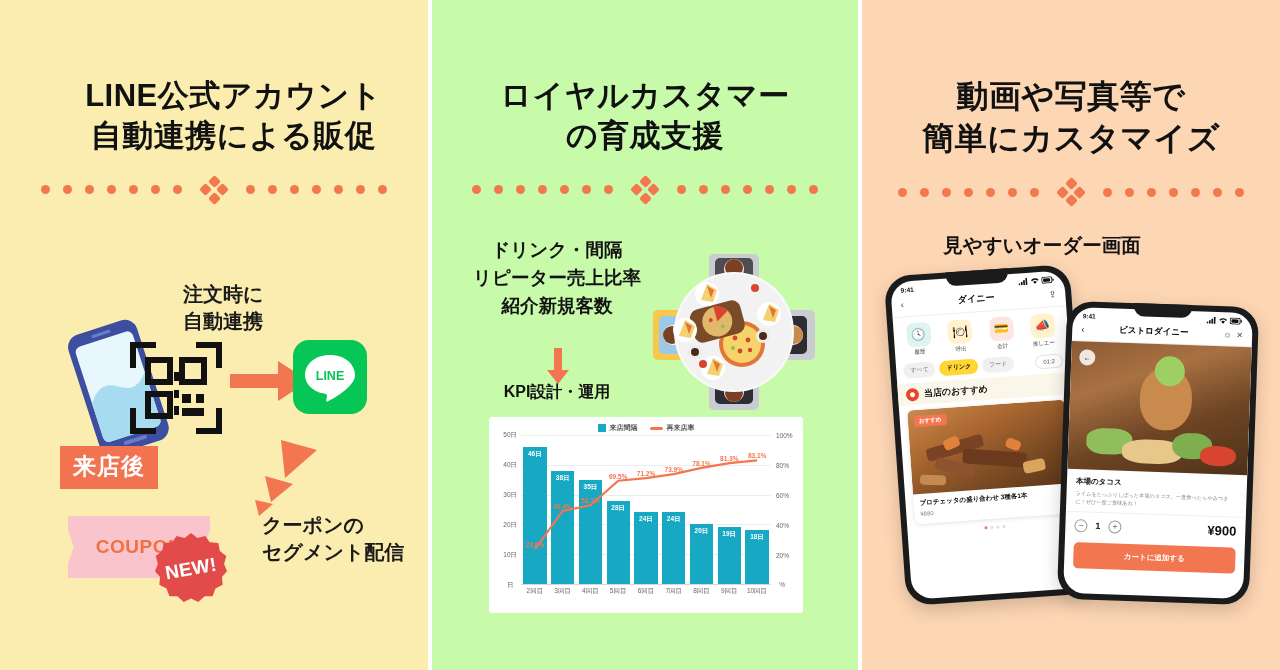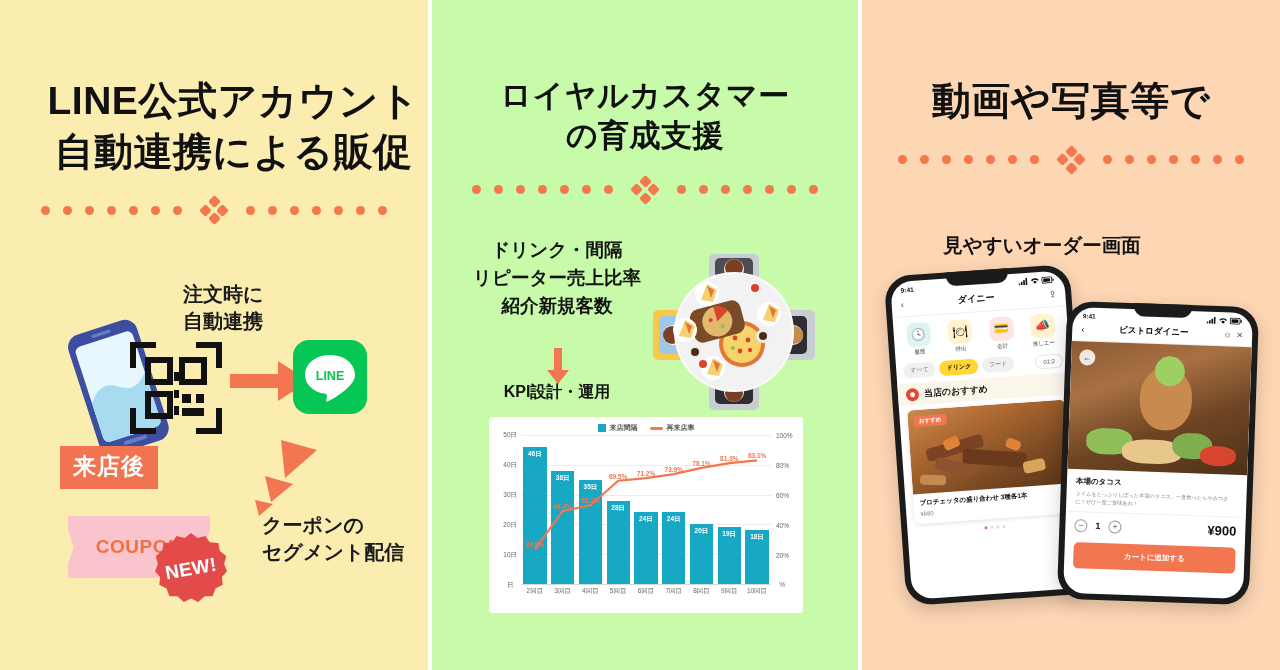--- a/index.html
+++ b/index.html
@@ -13,23 +13,23 @@
   .panel { position: relative; height: 670px; overflow: hidden; }
   .panel-1 { width: 428px; background: #FBEDB0; }
   .gap { width: 4px; background: #ffffff; height: 670px; }
   .panel-2 { width: 426px; background: #C7FAA9; }
   .panel-3 { width: 418px; background: #FDD6B4; }
 
   .headline {
     text-align: center; font-weight: 700; color: #111;
     letter-spacing: .5px; line-height: 1.30;
   }
-  .p1 .headline { font-size: 39px; padding-top: 76px; padding-left: 39px; }
+  .p1 .headline { font-size: 31px; padding-top: 76px; padding-left: 39px; }
   .p2 .headline { font-size: 31px; padding-top: 76px; }
-  .p3 .headline { font-size: 39px; padding-top: 76px; }
+  .p3 .headline { font-size: 32px; padding-top: 76px; }
   .headline span { display: block; }
 
   
   .divider { display: flex; align-items: center; justify-content: center;
              gap: 13px; margin-top: 20px; }
   .divider .dot { width: 9px; height: 9px; border-radius: 50%; background: #F4784E; }
   .divider .diamond-group { position: relative; width: 26px; height: 26px; margin: 0 6px; }
   .divider .diamond-group i {
     position: absolute; width: 9px; height: 9px; border-radius: 2px;
     background: #F4784E; transform: rotate(45deg);
@@ -507,20 +507,21 @@
           </div>
       </div>
     </div>
   </div>
 
   <div class="gap"></div>
 
   <div class="panel panel-3 p3">
     <div class="headline">
       <span>動画や写真等で</span>
+      <span>簡単にカスタマイズ</span>
     </div>
     <div class="divider">
       <i class="dot"></i>
       <i class="dot"></i>
       <i class="dot"></i>
       <i class="dot"></i>
       <i class="dot"></i>
       <i class="dot"></i>
       <i class="dot"></i>
       <span class="diamond-group">

